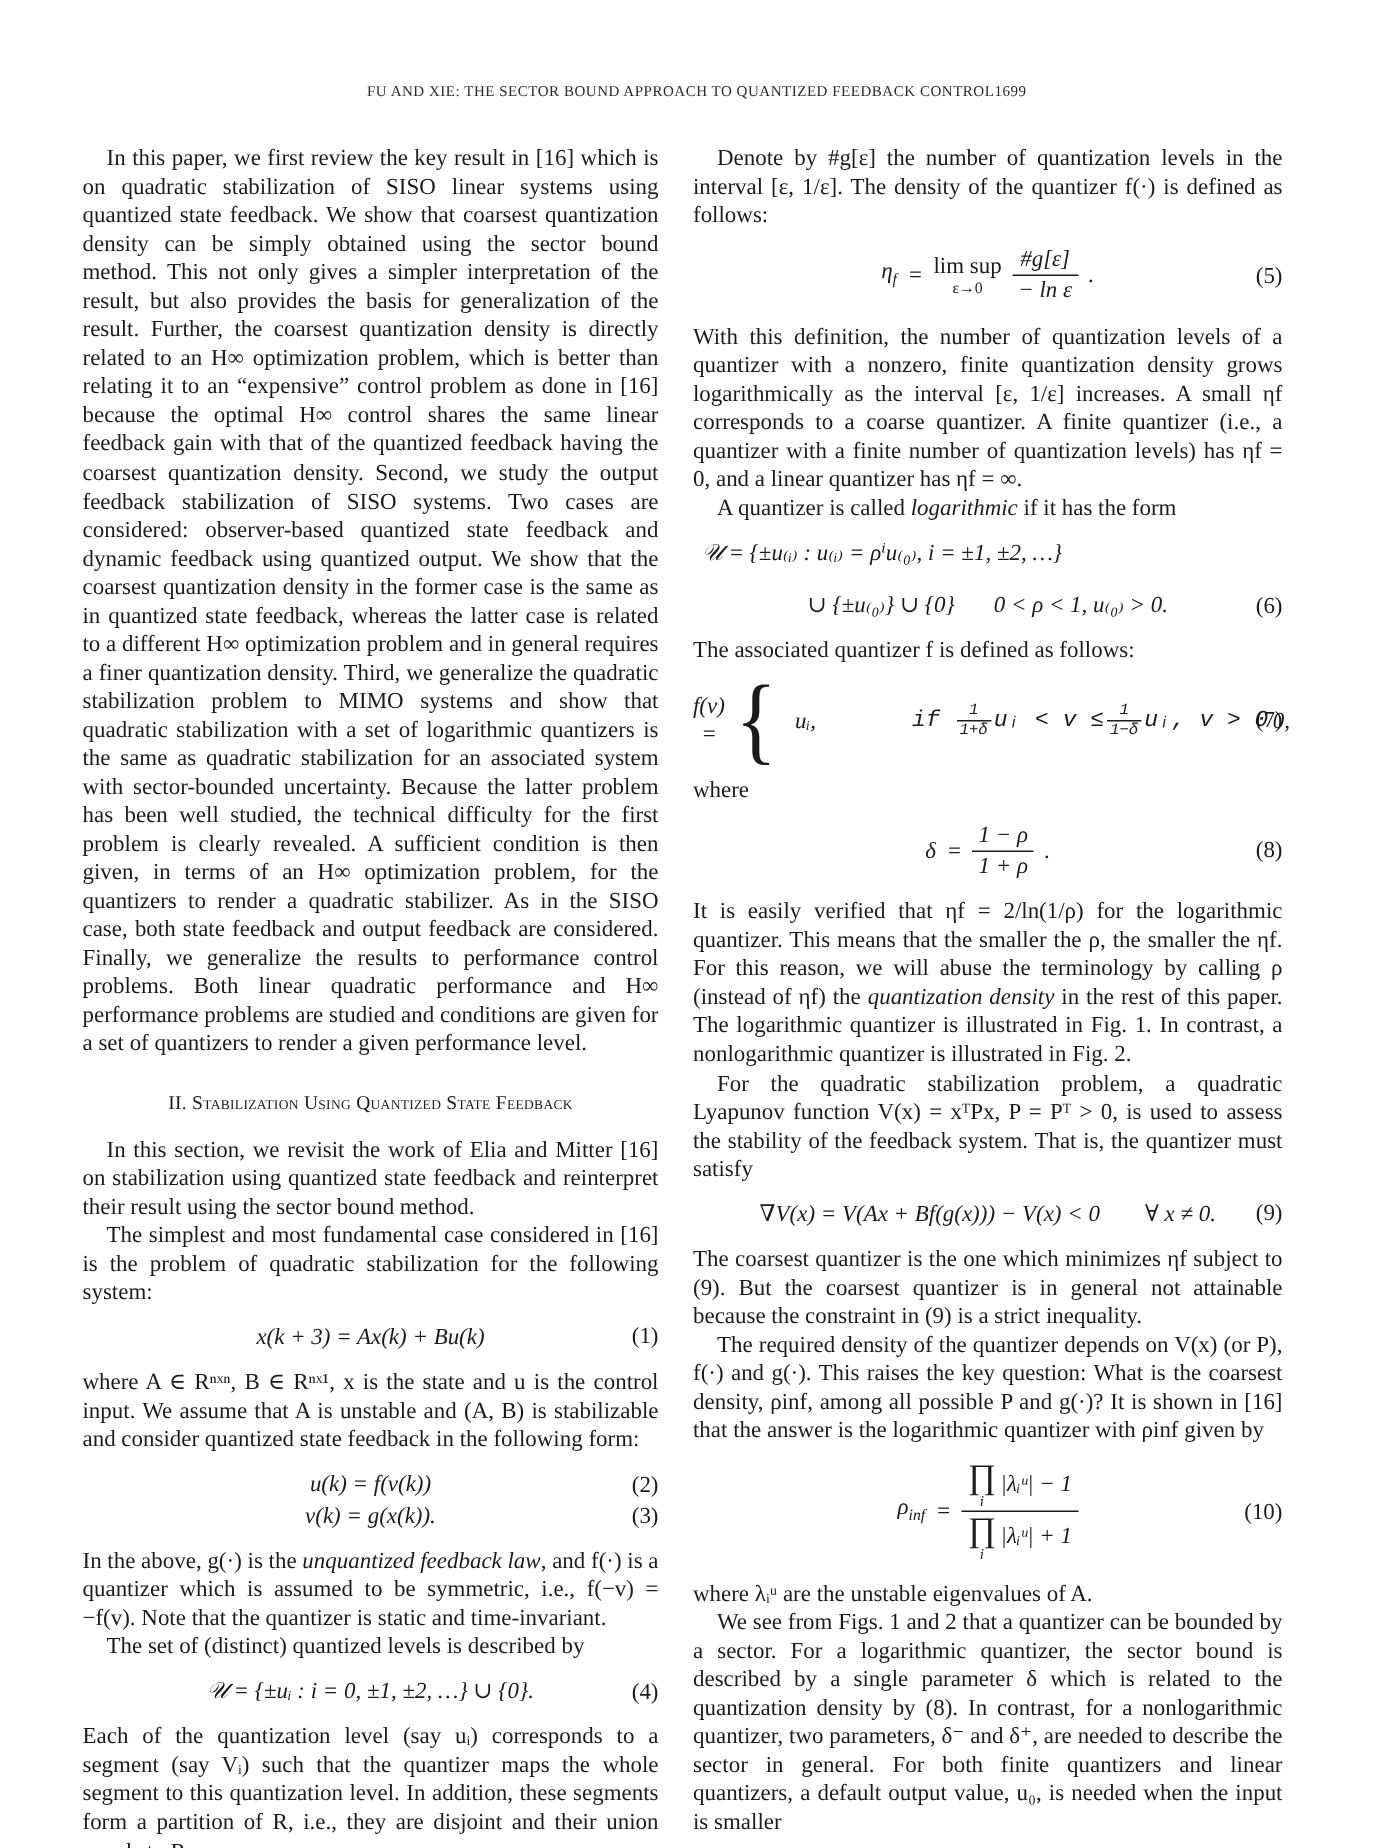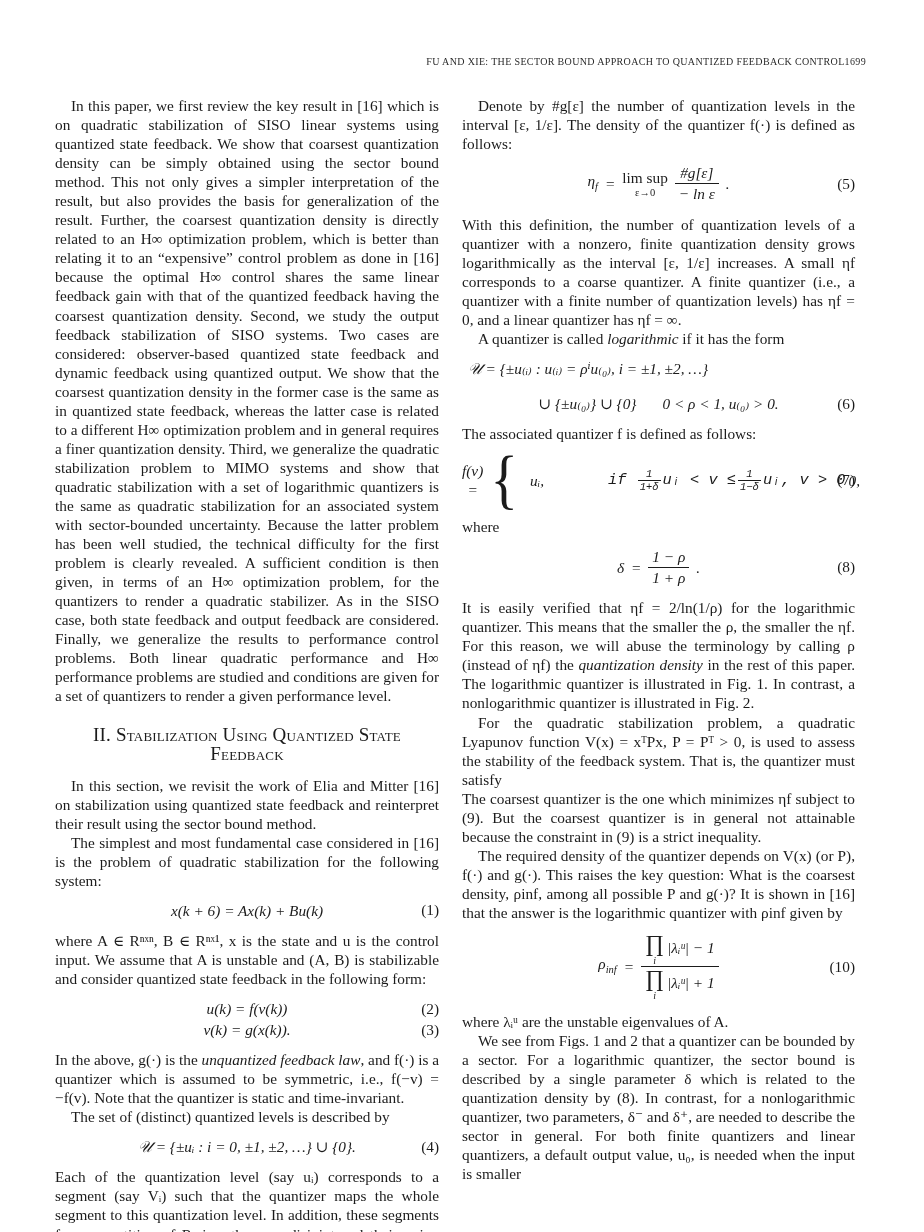--- a/index.html
+++ b/index.html
@@ -4,35 +4,35 @@
 <style>
   html,body{margin:0;padding:0;background:#ffffff;}
   body{
     width:924px;height:1232px;overflow:hidden;
     font-family:"Liberation Serif","DejaVu Serif",serif;
     color:#1b1b1b;
   }
   .page{position:relative;width:924px;height:1232px;background:#fff;}
   .runhead{
     position:absolute;top:56px;left:63px;right:58px;
-    display:flex;justify-content:flex-end;align-items:baseline;
+    display:flex;justify-content:center;align-items:baseline;
     font-size:10px;letter-spacing:.35px;color:#2b2b2b;white-space:nowrap;
   }
   .cols{
     position:absolute;top:96px;left:55px;width:800px;
     display:flex;gap:23px;
   }
   .col{
     width:393px;font-size:15.3px;line-height:19.05px;
     text-align:justify;text-justify:inter-word;
   }
   p{margin:0;}
   p.ind{text-indent:16px;}
   .sec-head{
-    font-size:19px;font-weight:normal;font-variant:small-caps;
+    font-size:13px;font-weight:normal;font-variant:small-caps;
     text-align:center;margin:19px 0 13px 0;letter-spacing:.2px;
   }
   .it{font-style:italic;}
   
   .eq{position:relative;text-align:center;margin:11px 0;font-style:italic;}
   .eq .eq-num{
     position:absolute;right:0;top:50%;transform:translateY(-50%);
     font-style:normal;
   }
   .eqgroup{margin:11px 0;}
@@ -79,21 +79,21 @@
 
     <section class="col">
       <p class="ind">In this paper, we first review the key result in [16] which is on quadratic stabilization of SISO linear systems using quantized state feedback. We show that coarsest quantization density can be simply obtained using the sector bound method. This not only gives a simpler interpretation of the result, but also provides the basis for generalization of the result. Further, the coarsest quantization density is directly related to an H∞ optimization problem, which is better than relating it to an “expensive” control problem as done in [16] because the optimal H∞ control shares the same linear feedback gain with that of the quantized feedback having the coarsest quantization density. Second, we study the output feedback stabilization of SISO systems. Two cases are considered: observer-based quantized state feedback and dynamic feedback using quantized output. We show that the coarsest quantization density in the former case is the same as in quantized state feedback, whereas the latter case is related to a different H∞ optimization problem and in general requires a finer quantization density. Third, we generalize the quadratic stabilization problem to MIMO systems and show that quadratic stabilization with a set of logarithmic quantizers is the same as quadratic stabilization for an associated system with sector-bounded uncertainty. Because the latter problem has been well studied, the technical difficulty for the first problem is clearly revealed. A sufficient condition is then given, in terms of an H∞ optimization problem, for the quantizers to render a quadratic stabilizer. As in the SISO case, both state feedback and output feedback are considered. Finally, we generalize the results to performance control problems. Both linear quadratic performance and H∞ performance problems are studied and conditions are given for a set of quantizers to render a given performance level.</p>
 
       <h2 class="sec-head">II. Stabilization Using Quantized State Feedback</h2>
 
       <p class="ind">In this section, we revisit the work of Elia and Mitter [16] on stabilization using quantized state feedback and reinterpret their result using the sector bound method.</p>
       <p class="ind">The simplest and most fundamental case considered in [16] is the problem of quadratic stabilization for the following system:</p>
 
       <div class="eq">
-        <span class="eq-body">x(k + 6) = Ax(k) + Bu(k)</span>
+        <span class="eq-body">x(k + 3) = Ax(k) + Bu(k)</span>
         <span class="eq-num">(1)</span>
       </div>
 
       <p>where A ∈ Rⁿˣⁿ, B ∈ Rⁿˣ¹, x is the state and u is the control input. We assume that A is unstable and (A, B) is stabilizable and consider quantized state feedback in the following form:</p>
 
       <div class="eqgroup">
         <div class="eq">
           <span class="eq-body">u(k) = f(v(k))</span>
           <span class="eq-num">(2)</span>
         </div>
@@ -195,20 +195,24 @@
           </span>
           <span>.</span>
         </span>
         <span class="eq-num">(8)</span>
       </div>
 
       <p><span>It is easily verified that ηf = 2/ln(1/ρ) for the logarithmic quantizer. This means that the smaller the ρ, the smaller the ηf. For this reason, we will abuse the terminology by calling ρ (instead of ηf) the </span><span class="it">quantization density</span><span> in the rest of this paper. The logarithmic quantizer is illustrated in Fig. 1. In contrast, a nonlogarithmic quantizer is illustrated in Fig. 2.</span></p>
 
       <p class="ind">For the quadratic stabilization problem, a quadratic Lyapunov function V(x) = xᵀPx, P = Pᵀ &gt; 0, is used to assess the stability of the feedback system. That is, the quantizer must satisfy</p>
 
+      <div class="eq">
+        <span class="eq-body"><span>∇V(x) = V(Ax + Bf(g(x))) − V(x) &lt; 0</span><span class="qualgap"></span><span>∀ x ≠ 0.</span></span>
+        <span class="eq-num">(9)</span>
+      </div>
 
       <p>The coarsest quantizer is the one which minimizes ηf subject to (9). But the coarsest quantizer is in general not attainable because the constraint in (9) is a strict inequality.</p>
       <p class="ind">The required density of the quantizer depends on V(x) (or P), f(·) and g(·). This raises the key question: What is the coarsest density, ρinf, among all possible P and g(·)? It is shown in [16] that the answer is the logarithmic quantizer with ρinf given by</p>
 
       <div class="eq">
         <span class="eq-flex">
           <span><span>ρ</span><sub>inf</sub></span>
           <span>=</span>
           <span class="frac">
             <span class="fn">

